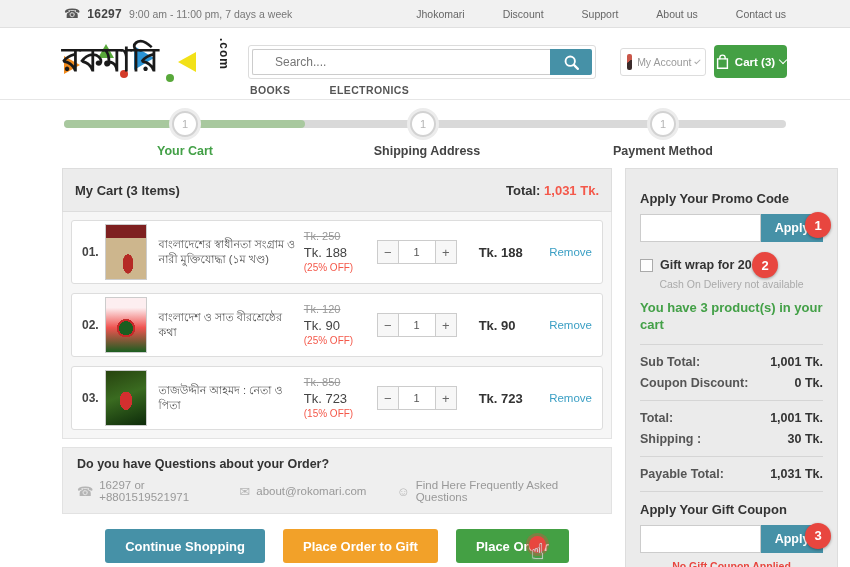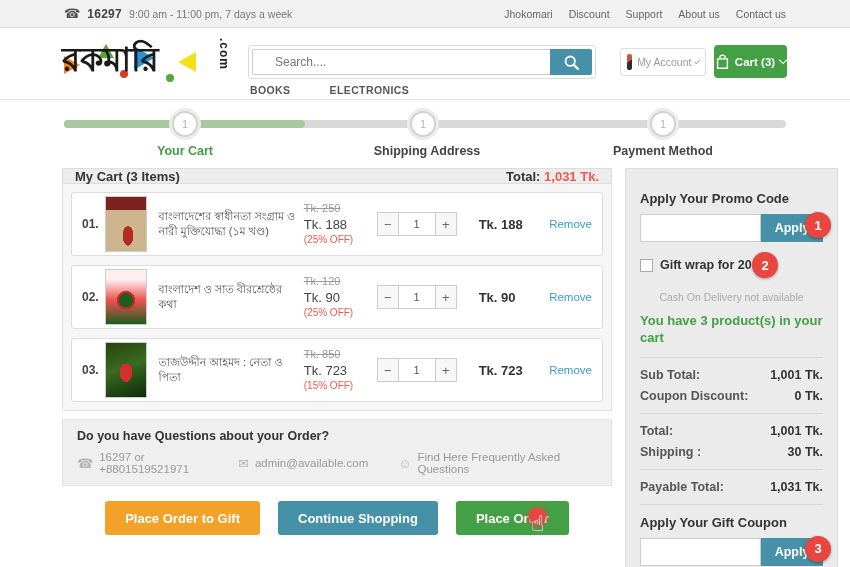--- a/index.html
+++ b/index.html
@@ -7,21 +7,21 @@
     font-family:"Liberation Sans","DejaVu Sans",sans-serif; color:#333; }
   .page { position:relative; width:850px; height:567px; }
 
   
   .topbar { height:28px; background:#f1f1f1; border-bottom:1px solid #e0e0e0;
     display:flex; align-items:center; justify-content:space-between; padding:0 64px; font-size:11px; }
   .topbar-left { display:flex; align-items:center; gap:7px; }
   .phone-glyph { color:#555; font-size:13px; }
   .topbar-phone { font-weight:bold; color:#444; font-size:12px; letter-spacing:.3px; }
   .topbar-hours { color:#777; font-size:10.5px; }
-  .topbar-links { display:flex; gap:16px; }
+  .topbar-links { display:flex; gap:38px; }
   .topbar-links span { color:#666; font-size:10.5px; cursor:pointer; }
 
   
   .header { position:relative; height:72px; background:#fff; border-bottom:1px solid #e6e6e6; }
   .logo { position:absolute; left:62px; top:6px; width:175px; height:58px; cursor:pointer; }
   .logo-bn { position:relative; font-size:33px; font-weight:bold; color:#1a1a1a; z-index:2; }
   .logo-com { position:absolute; right:6px; top:4px; writing-mode:vertical-rl; font-size:12px;
     font-weight:bold; color:#222; letter-spacing:1px; z-index:2; }
   .tri { position:absolute; width:0; height:0; z-index:1; }
   .tri-orange { left:2px; top:22px; border-left:16px solid #f08a1d; border-top:9px solid transparent; border-bottom:9px solid transparent; }
@@ -61,21 +61,21 @@
     border:2px solid #d2d2d2; box-shadow:0 0 0 3px #ececec; display:flex; align-items:center; justify-content:center;
     font-size:11px; color:#b5b5b5; }
   .step-label { position:absolute; top:44px; transform:translateX(-50%); font-size:12.5px; font-weight:bold; color:#444; white-space:nowrap; }
   .step-label.active { color:var(--text-green,#43a047); }
   .c1 { left:172px; } .c2 { left:410px; } .c3 { left:650px; }
   .l1 { left:185px; } .l2 { left:427px;text-align:right; } .l3 { left:663px; }
 
   
   .main { position:relative; }
   .left-col { position:absolute; left:62px; top:2px; width:550px; }
-  .cart-head { height:16px; background:#ececec; border:1px solid #ddd; display:flex; align-items:center;
+  .cart-head { height:44px; background:#ececec; border:1px solid #ddd; display:flex; align-items:center;
     justify-content:space-between; padding:0 12px; }
   .cart-head-title { font-size:13px; font-weight:bold; color:#333; }
   .cart-head-total { font-size:13px; font-weight:bold; color:#333; }
   .cart-head-total b { color:var(--price-red,#f4584a); }
   .items { background:#f6f6f6; border:1px solid #e3e3e3; border-top:none; padding:8px; }
   .item { height:64px; background:#fff; border:1px solid #ddd; border-radius:3px; display:flex;
     align-items:center; padding:0 10px; margin-bottom:9px; }
   .item:last-child { margin-bottom:0; }
   .item-index { width:26px; font-size:12px; font-weight:bold; color:#444; }
   .cover { width:42px; height:56px; margin-right:12px; border:1px solid #ccc; flex:none; }
@@ -129,21 +129,21 @@
   .apply-btn { width:62px; background:var(--teal,#4691a7); color:#fff; border:none; font-size:12.5px;
     font-weight:bold; cursor:pointer; }
   .num-badge { position:absolute; width:26px; height:26px; border-radius:50%; background:var(--red-badge,#e8463f);
     color:#fff; font-size:13px; font-weight:bold; display:flex; align-items:center; justify-content:center;
     box-shadow:0 1px 3px rgba(0,0,0,.35); z-index:3; }
   .badge-apply { right:-8px; top:-2px; }
   .giftwrap-row { position:relative; display:flex; align-items:center; gap:7px; margin-top:16px; }
   .checkbox { width:13px; height:13px; border:1px solid #aaa; background:#fdfdfd; flex:none; cursor:pointer; }
   .giftwrap-label { font-size:12.5px; font-weight:bold; color:#333; }
   .badge-gift { left:112px; top:-6px; }
-  .cod-note { margin-top:19px; font-size:10.5px; color:#aaa; text-align:center; }
+  .cod-note { margin-top:6px; font-size:10.5px; color:#aaa; text-align:center; }
   .cart-note { margin-top:10px; font-size:13px; font-weight:bold; color:var(--text-green,#43a047); line-height:1.3; }
   .sb-div { border-top:1px solid #d5d5d5; margin:10px 0; }
   .tot-row { display:flex; justify-content:space-between; margin:7px 0; font-size:12.5px; }
   .tot-label { font-weight:bold; color:#555; }
   .tot-value { font-weight:bold; color:#333; }
   .gift-note { margin-top:7px; font-size:10.5px; font-weight:bold; color:var(--red-badge,#e8463f); text-align:center; }
 </style>
 </head>
 <body>
 
@@ -289,32 +289,32 @@
 
       <div class="questions">
         <div class="q-title">Do you have Questions about your Order?</div>
         <div class="q-row">
           <span class="q-item">
             <span class="q-icon">☎</span>
             <span>16297 or +8801519521971</span>
           </span>
           <span class="q-item">
             <span class="q-icon">✉</span>
-            <span>admin@available.com</span>
+            <span>about@rokomari.com</span>
           </span>
           <span class="q-item">
             <span class="q-icon">☺</span>
             <span>Find Here Frequently Asked Questions</span>
           </span>
         </div>
       </div>
 
       <div class="actions">
+        <button class="btn btn-teal">Continue Shopping</button>
         <button class="btn btn-orange">Place Order to Gift</button>
-        <button class="btn btn-teal">Continue Shopping</button>
         <button class="btn btn-green">Place Order</button>
         <span class="cursor-wrap">
           <span class="cursor-dot"></span>
           <span class="cursor-hand">☝</span>
         </span>
       </div>
     </div>
 
     <div class="sidebar">
       <div class="sb-title">Apply Your Promo Code</div>

